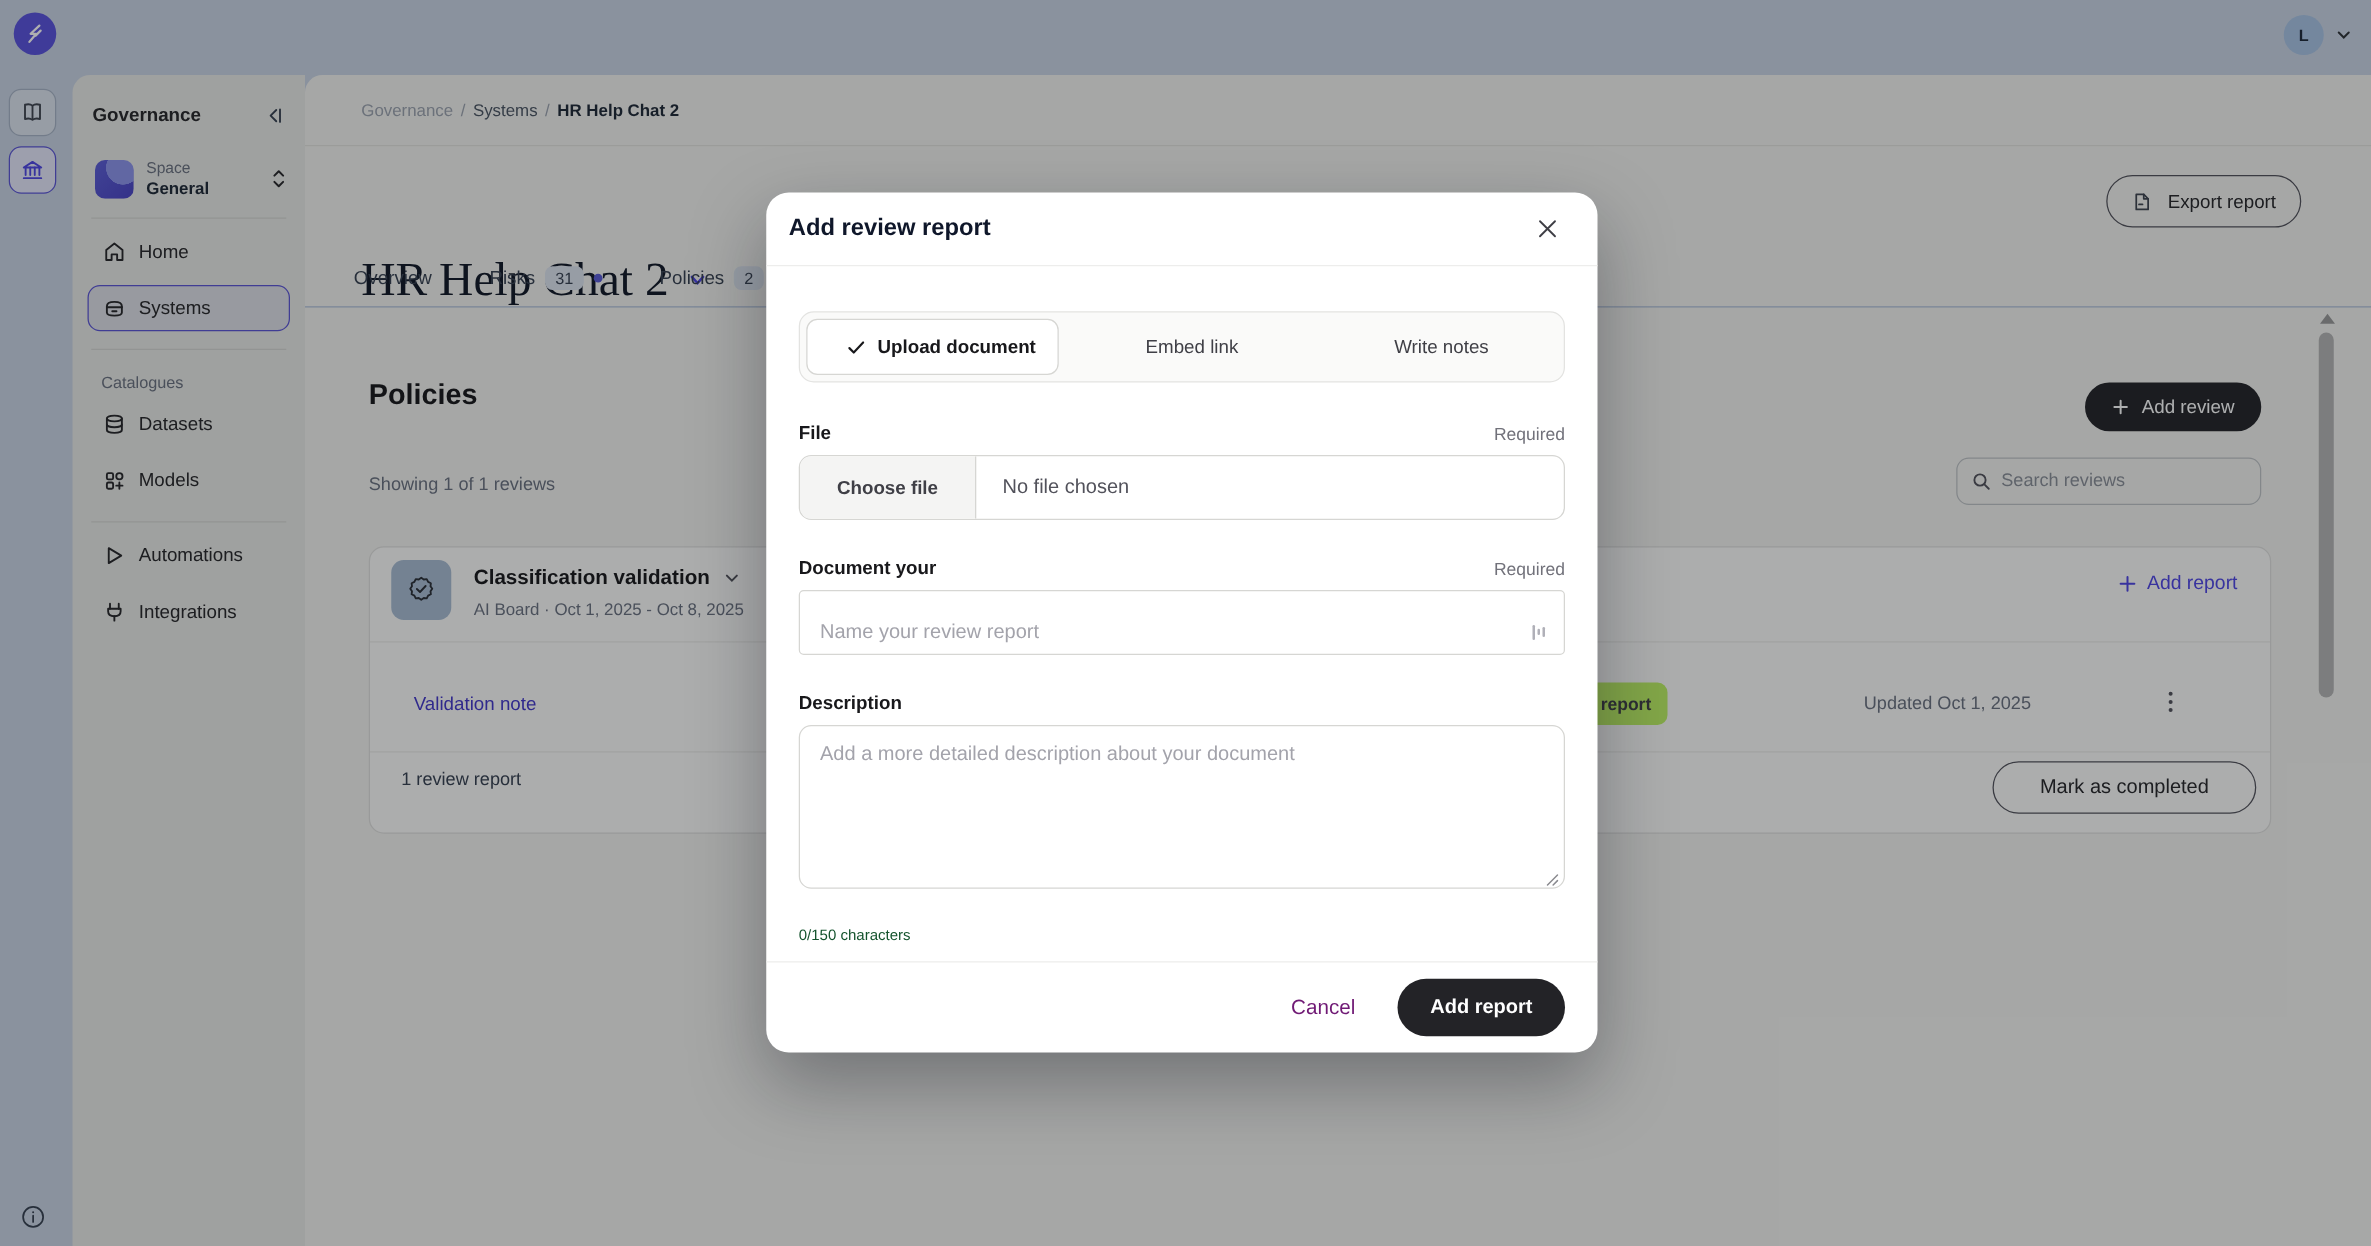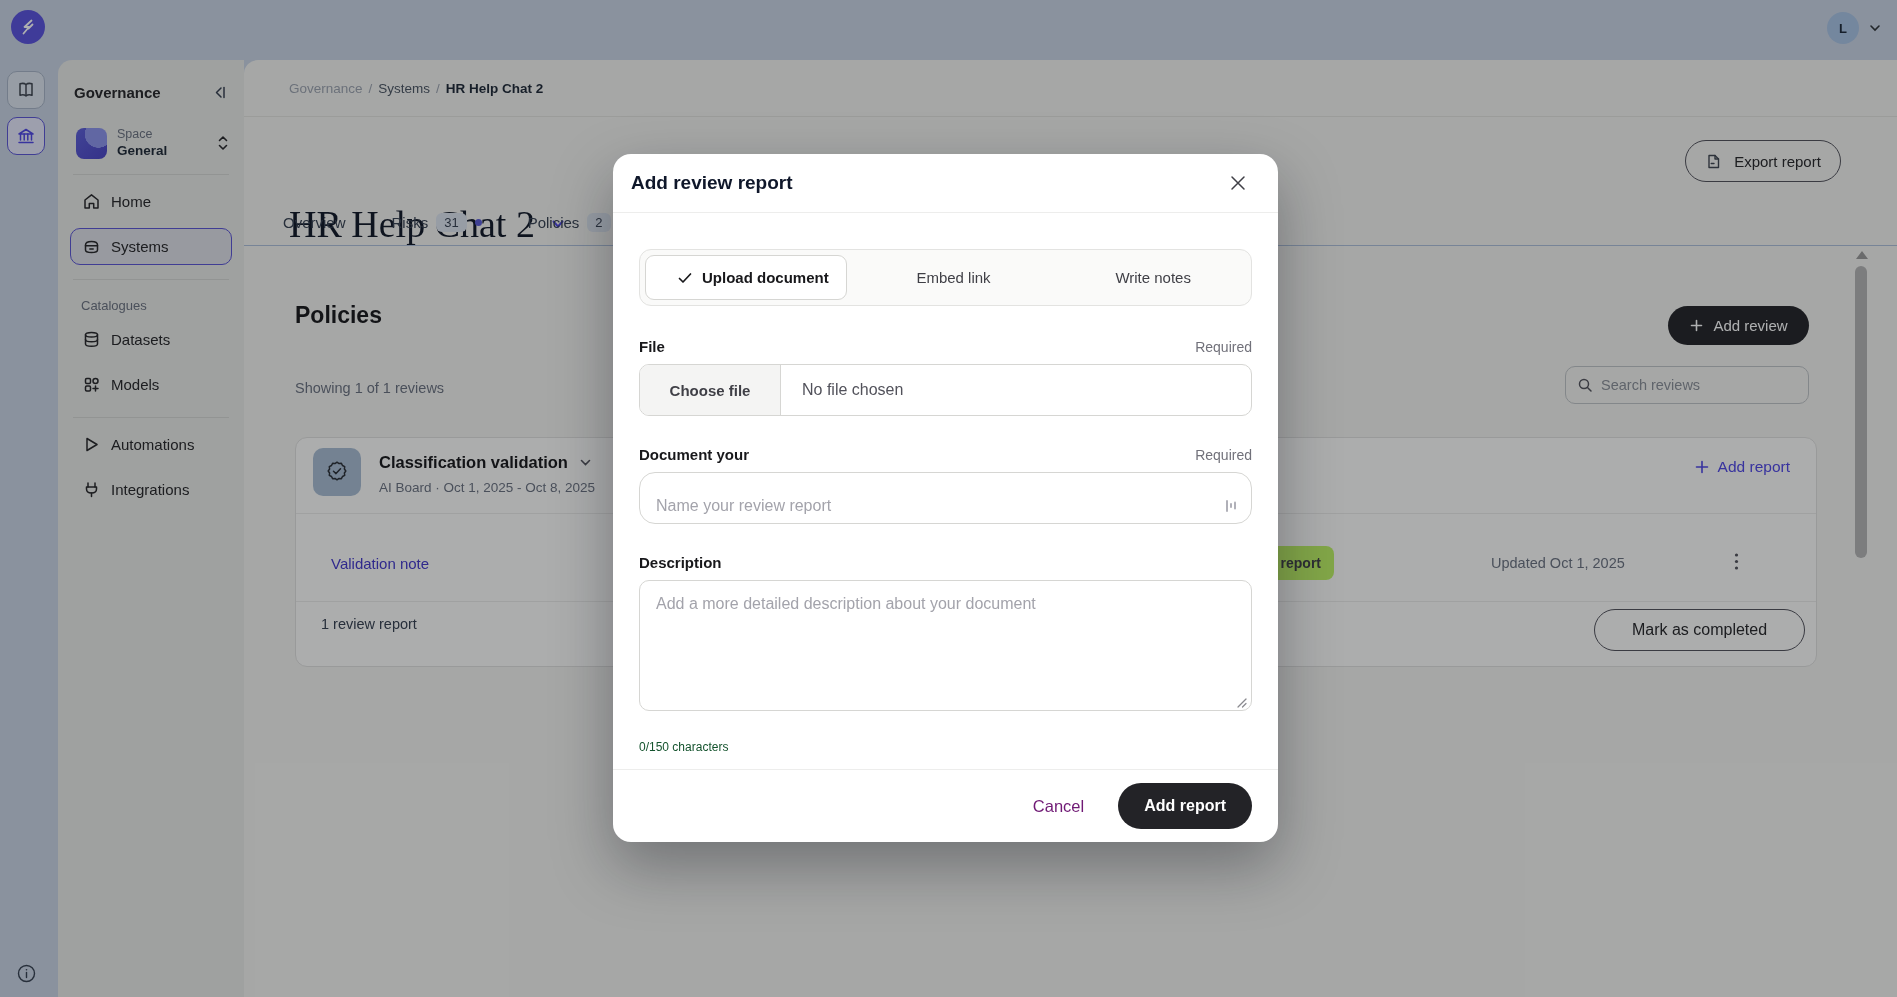--- a/index.html
+++ b/index.html
@@ -118,21 +118,21 @@
   .field-head { display:flex; align-items:center; justify-content:space-between; margin-top:30px; }
   .field-head.first { margin-top:32px; }
   .field-label { font-size:15px; font-weight:700; color:#18181b; }
   .field-required { font-size:14px; color:#71717a; }
   .file-input { margin-top:9px; height:52px; border:1px solid #d6d6d3; border-radius:10px; display:flex;
                 overflow:hidden; align-items:stretch; }
   .choose-file { width:141px; background:#f4f4f3; border-right:1px solid #d6d6d3; display:flex;
                  align-items:center; justify-content:center; font-size:15px; font-weight:600; color:#3f3f46;
                  cursor:pointer; }
   .no-file { display:flex; align-items:center; padding-left:21px; font-size:16px; color:#52525b; }
-  .text-input { margin-top:9px; height:52px; border:1px solid #d6d6d3; border-radius:16px; display:flex;
+  .text-input { margin-top:9px; height:52px; border:1px solid #d6d6d3; border-radius:4px; display:flex;
                 align-items:center; padding:16px 14px 0 16px;justify-content:flex-end; }
   .text-input input { flex:1; border:none; outline:none; font-size:16px; color:#27272a; background:transparent;
                       font-family:"Liberation Sans", sans-serif; }
   .text-input input::placeholder { color:#a3a3ab; }
   .textarea-wrap { position:relative; margin-top:9px; }
   .textarea-wrap textarea { width:100%; height:131px; border:1px solid #d6d6d3; border-radius:10px; resize:none;
                 padding:14px 16px; font-size:16px; color:#27272a; font-family:"Liberation Sans", sans-serif;
                 outline:none; background:transparent; }
   .textarea-wrap textarea::placeholder { color:#a3a3ab; }
   .resize-handle { position:absolute; right:5px; bottom:7px; }

